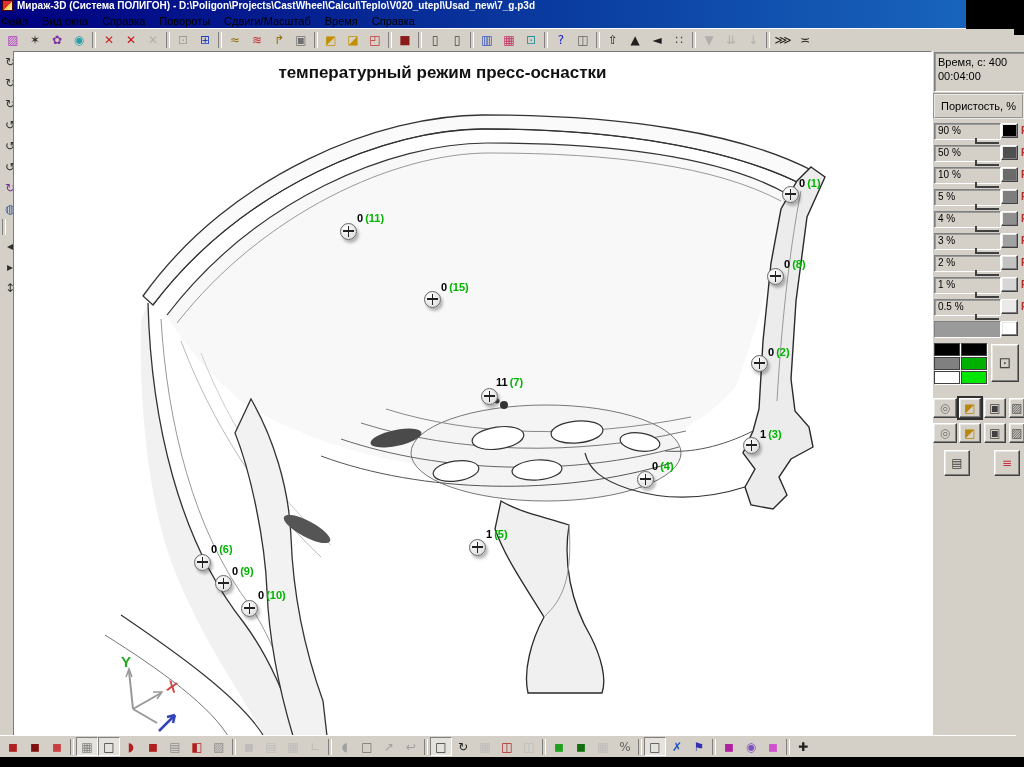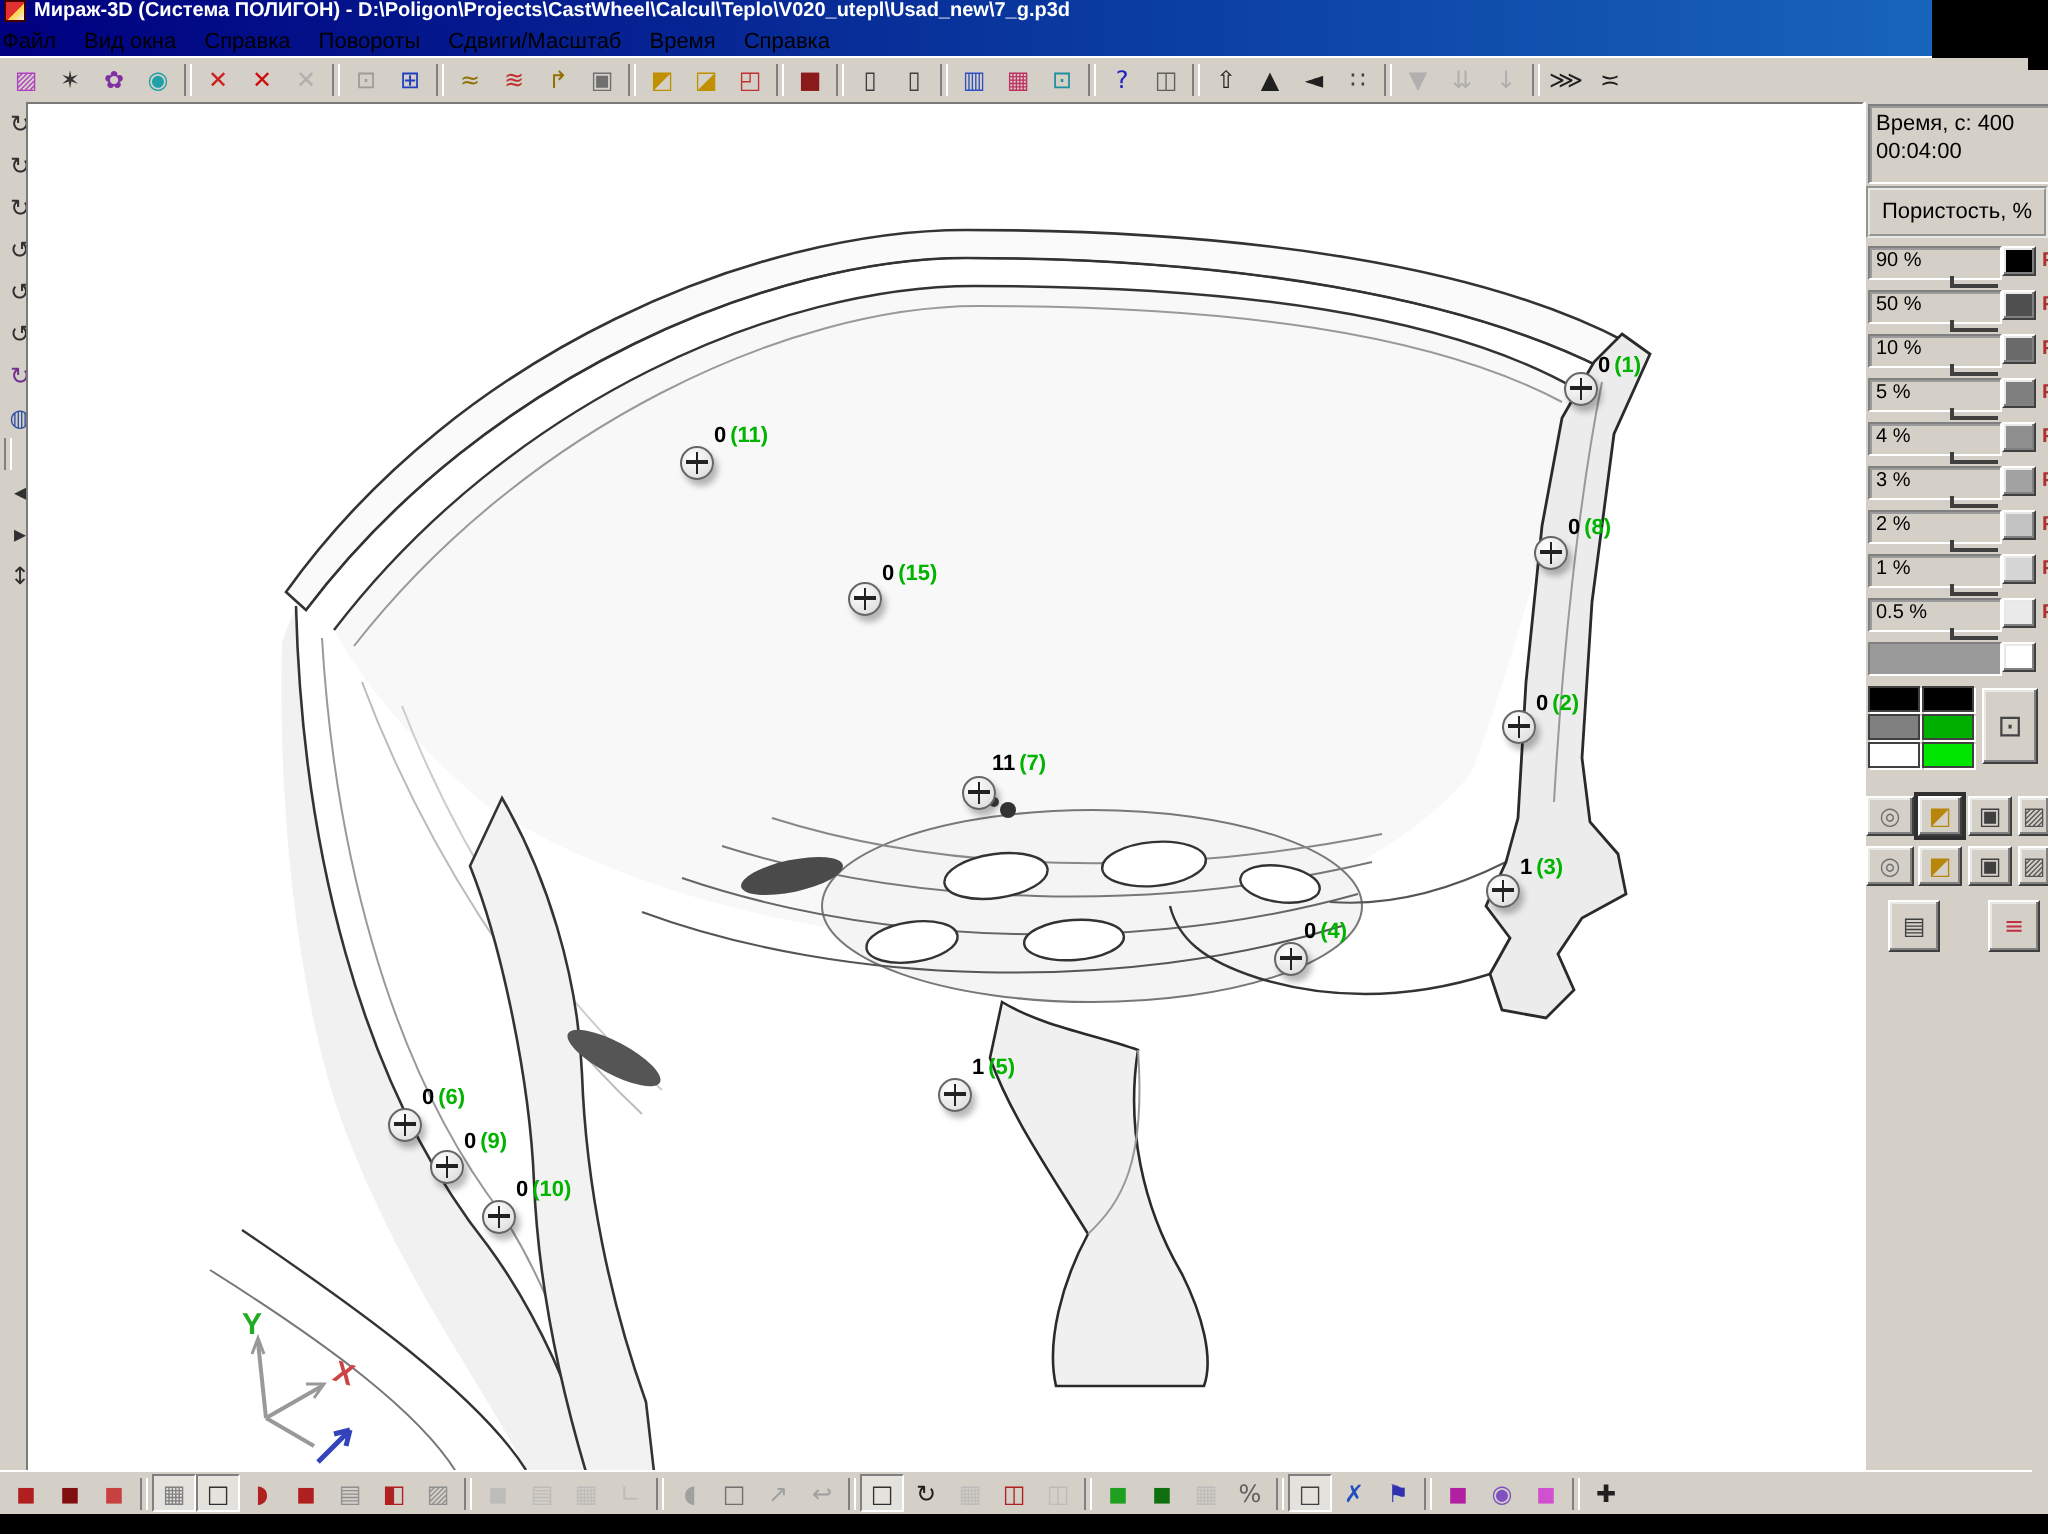--- a/index.html
+++ b/index.html
@@ -294,20 +294,21 @@
           <path d="M125,676 L128,668 L131,676" stroke-width="1.5"></path>
           <line x1="132" y1="708" x2="160" y2="692"></line>
           <path d="M152,691 L161,691 L156,698" stroke-width="1.5"></path>
           <line x1="132" y1="708" x2="156" y2="722"></line>
         </g>
         <text x="120" y="666" font-size="15" font-weight="bold" fill="#22aa22">Y</text>
         <text x="166" y="691" font-size="15" font-weight="bold" fill="#cc4444" transform="rotate(18 172 686)">X</text>
         <path d="M158,730 L174,714 M174,714 L166,716 M174,714 L172,722" stroke="#3344bb" stroke-width="2.5" fill="none"></path>
       </svg>
       <div class="vp-title">
+        <div>температурный режим пресс-оснастки</div>
       </div>
     </div>
 
     <div id="right-panel">
       <div id="time-box" class="sunken">
         <div>Время, с: 400</div>
         <div>00:04:00</div>
       </div>
       <div id="group-box">
         <span>Пористость, %</span>

